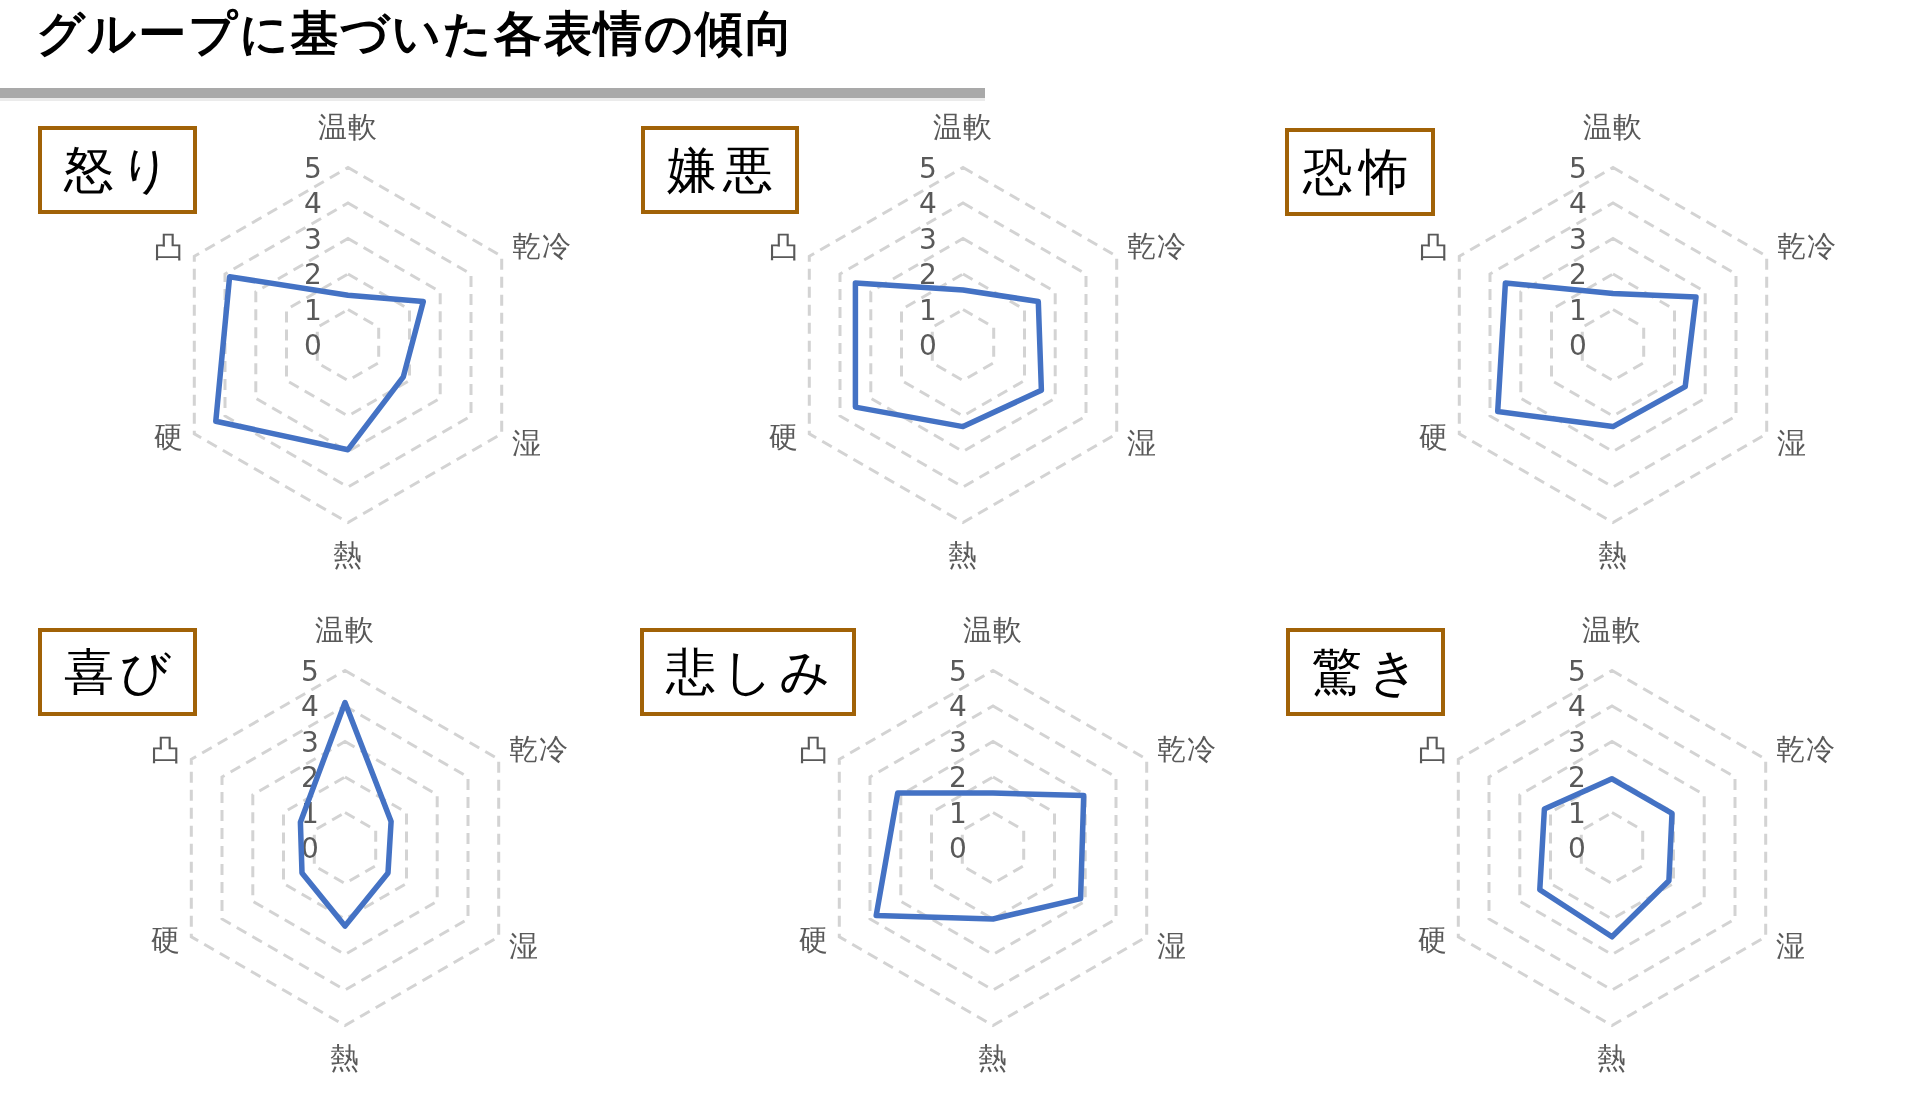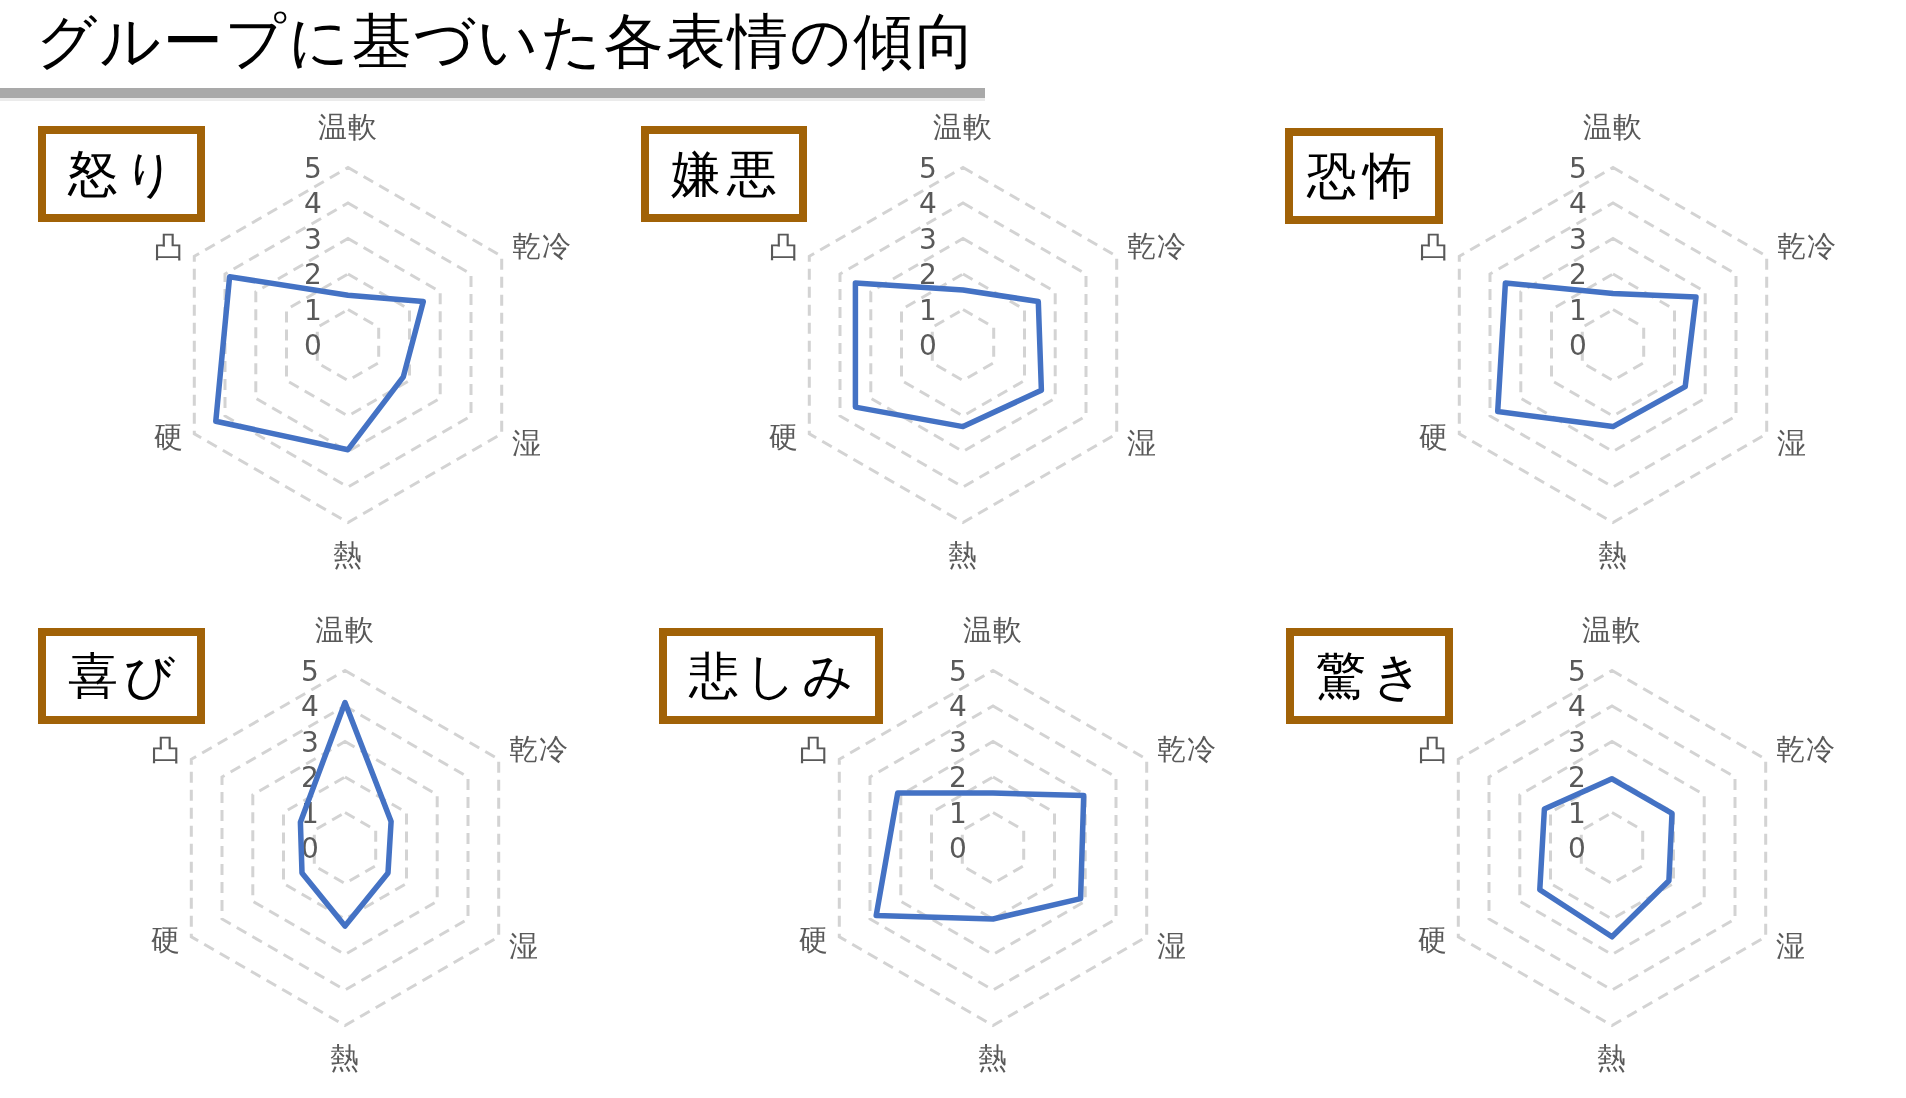--- a/index.html
+++ b/index.html
@@ -3,43 +3,43 @@
 <meta charset="utf-8">
 <style>
   html,body{margin:0;padding:0;}
   body{
     width:1906px;height:1098px;position:relative;background:#ffffff;
     font-family:"DejaVu Sans","Liberation Sans",sans-serif;
     overflow:hidden;
   }
   .page-title{
     position:absolute;left:36px;top:2px;
-    font-size:60px;font-weight:400;color:#000;
+    font-size:48px;font-weight:700;color:#000;
     letter-spacing:2px;white-space:nowrap;margin:0;
   }
   .title-underline{
     position:absolute;left:0;top:88px;width:985px;height:10px;
     background:#a9a9a9;box-shadow:0 3px 0 rgba(0,0,0,0.08);
   }
   .emotion-box{
-    position:absolute;height:80px;border:8px solid #a16207;background:#fff;
+    position:absolute;height:80px;border:4px solid #a16207;background:#fff;
     display:flex;align-items:center;justify-content:center;
     padding:0 22px;box-sizing:content-box;z-index:5;
   }
   .emotion-box span{
     font-size:50px;color:#000;letter-spacing:6px;line-height:1;
     margin-right:-6px;white-space:nowrap;
   }
   .radar-svg{position:absolute;width:480px;height:470px;}
   
   #svg-0{left:108px;top:110px;}  #box-0{left:38px;top:126px;}
   #svg-1{left:723px;top:110px;}  #box-1{left:641px;top:126px;}
   #svg-2{left:1373px;top:110px;} #box-2{left:1285px;top:128px;padding-left:14px;}
   #svg-3{left:105px;top:613px;}  #box-3{left:38px;top:628px;}
-  #svg-4{left:753px;top:613px;}  #box-4{left:640px;top:628px;margin-left:19px;}
+  #svg-4{left:753px;top:613px;}  #box-4{left:640px;top:628px;}
   #svg-5{left:1372px;top:613px;} #box-5{left:1286px;top:628px;text-align:right;}
 </style>
 </head>
 <body>
 
 <h1 class="page-title">グループに基づいた各表情の傾向</h1>
 <div class="title-underline"></div>
 
 <div class="emotion-box" id="box-0">
     <span>怒り</span>

